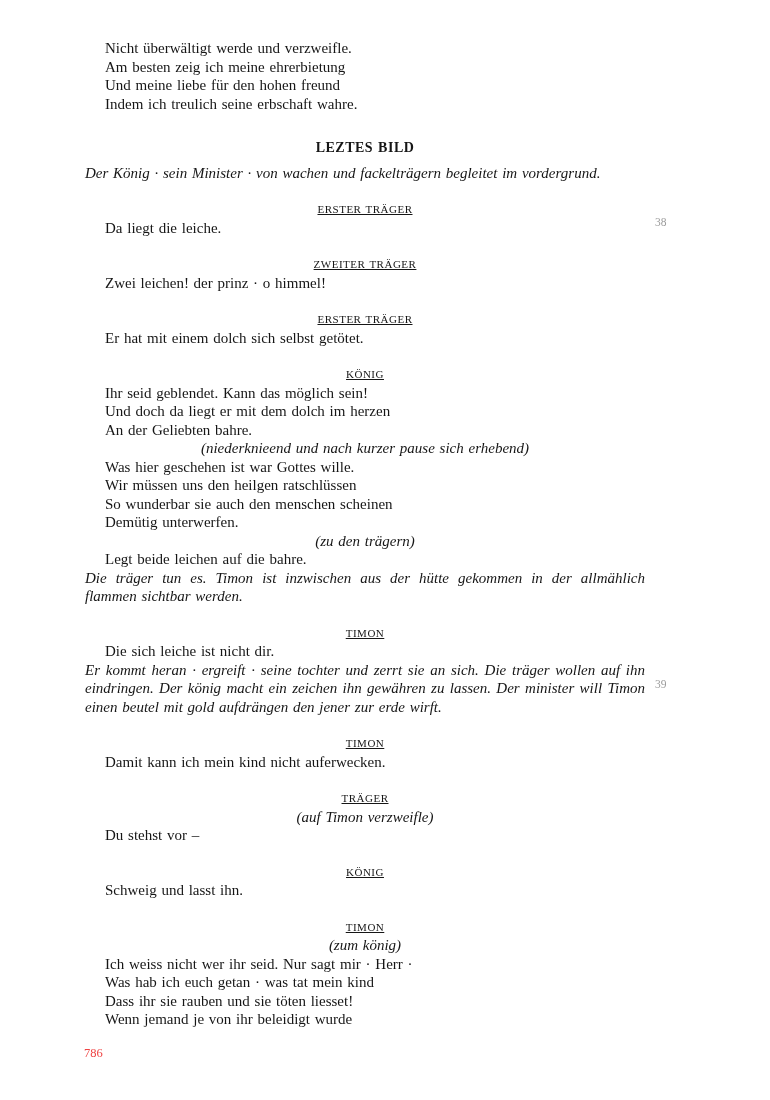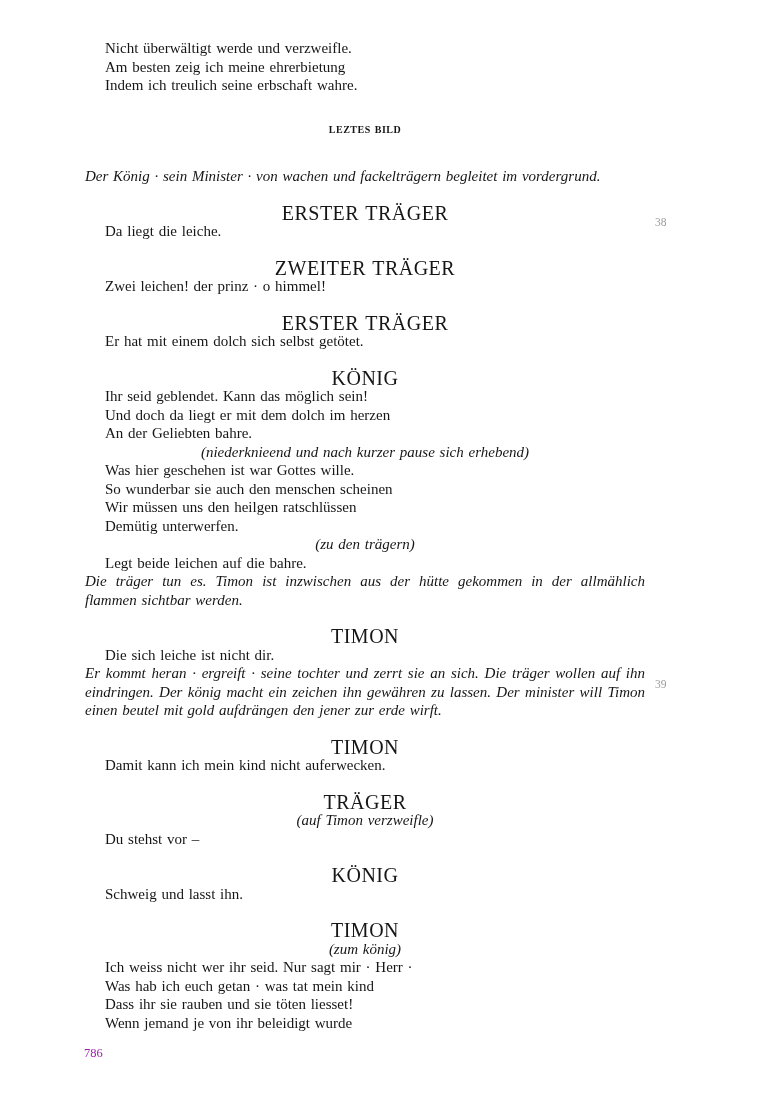--- a/index.html
+++ b/index.html
@@ -20,59 +20,61 @@
     font-size: 15px;
     line-height: 18.5px;
     word-spacing: 1px;
   }
   .speech { }
   .dline { padding-left: 20px; white-space: nowrap; }
   .speaker {
     text-align: center;
     margin-top: 18px;
     letter-spacing: 0.5px;
-    font-size: 20px;
+    font-size: 11px;
+    text-decoration: underline;
   }
   .heading {
     text-align: center;
     font-weight: bold;
-    font-size: 10px;
+    font-size: 14px;
     letter-spacing: 0.5px;
     margin-top: 26px;
-    margin-bottom: 28px;
+    margin-bottom: 6px;
   }
   .stage { font-style: italic; }
   .stage.justify { text-align: justify; }
   .paren { text-align: center; font-style: italic; }
   .margin-num {
     position: absolute;
     left: 655px;
     color: #9b9b9b;
     font-size: 11.5px;
     line-height: 12px;
     font-family: "Liberation Serif", "DejaVu Serif", serif;
     text-align: center;
   }
   .page-num {
     position: absolute;
     left: 84px;
     top: 1046px;
     font-size: 12.5px;
-    color: #a21caf;
+    color: #ef4444;
     font-family: "Liberation Serif", "DejaVu Serif", serif;
   }
 </style>
 </head>
 <body>
 
 <div class="page">
   <div class="content" id="content">
       <div class="speech">
         <div class="dline">Nicht überwältigt werde und verzweifle.</div>
         <div class="dline">Am besten zeig ich meine ehrerbietung</div>
+        <div class="dline">Und meine liebe für den hohen freund</div>
         <div class="dline">Indem ich treulich seine erbschaft wahre.</div>
       </div>
       <div class="heading">LEZTES BILD</div>
       <div class="stage">Der König · sein Minister · von wachen und fackelträgern begleitet im vordergrund.</div>
       <div class="speaker">ERSTER TRÄGER</div>
       <div class="speech">
         <div class="dline">Da liegt die leiche.</div>
       </div>
       <div class="speaker">ZWEITER TRÄGER</div>
       <div class="speech">
@@ -84,22 +86,22 @@
       </div>
       <div class="speaker">KÖNIG</div>
       <div class="speech">
         <div class="dline">Ihr seid geblendet. Kann das möglich sein!</div>
         <div class="dline">Und doch da liegt er mit dem dolch im herzen</div>
         <div class="dline">An der Geliebten bahre.</div>
       </div>
       <div class="paren">(niederknieend und nach kurzer pause sich erhebend)</div>
       <div class="speech">
         <div class="dline">Was hier geschehen ist war Gottes wille.</div>
+        <div class="dline">Wir müssen uns den heilgen ratschlüssen</div>
         <div class="dline">So wunderbar sie auch den menschen scheinen</div>
-        <div class="dline">Wir müssen uns den heilgen ratschlüssen</div>
         <div class="dline">Demütig unterwerfen.</div>
       </div>
       <div class="paren">(zu den trägern)</div>
       <div class="speech">
         <div class="dline">Legt beide leichen auf die bahre.</div>
       </div>
       <div class="stage justify">Die träger tun es. Timon ist inzwischen aus der hütte gekommen in der allmählich flammen sichtbar werden.</div>
       <div class="speaker">TIMON</div>
       <div class="speech">
         <div class="dline">Die sich leiche ist nicht dir.</div>

